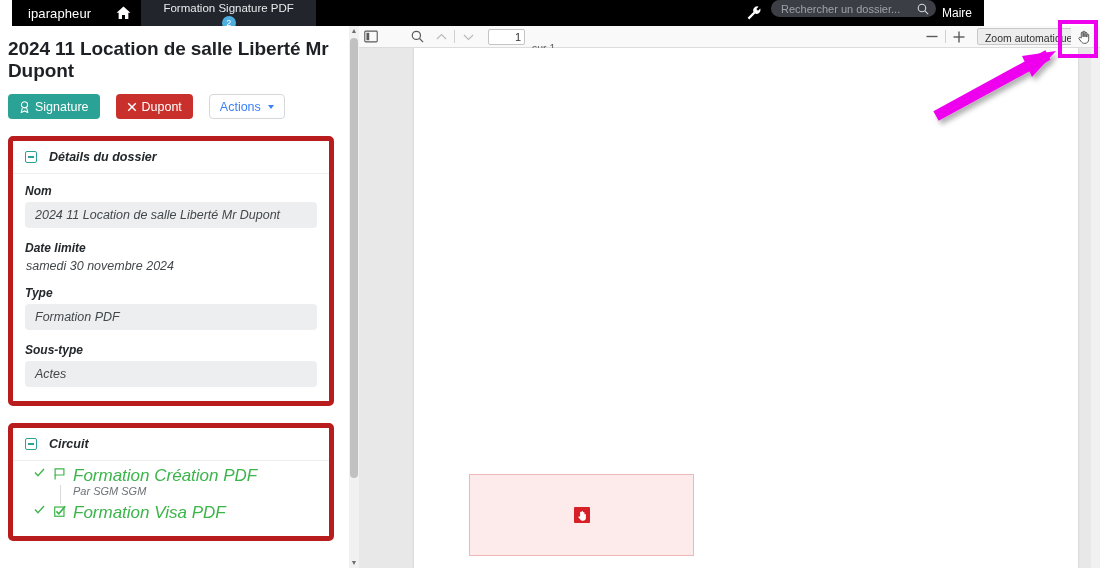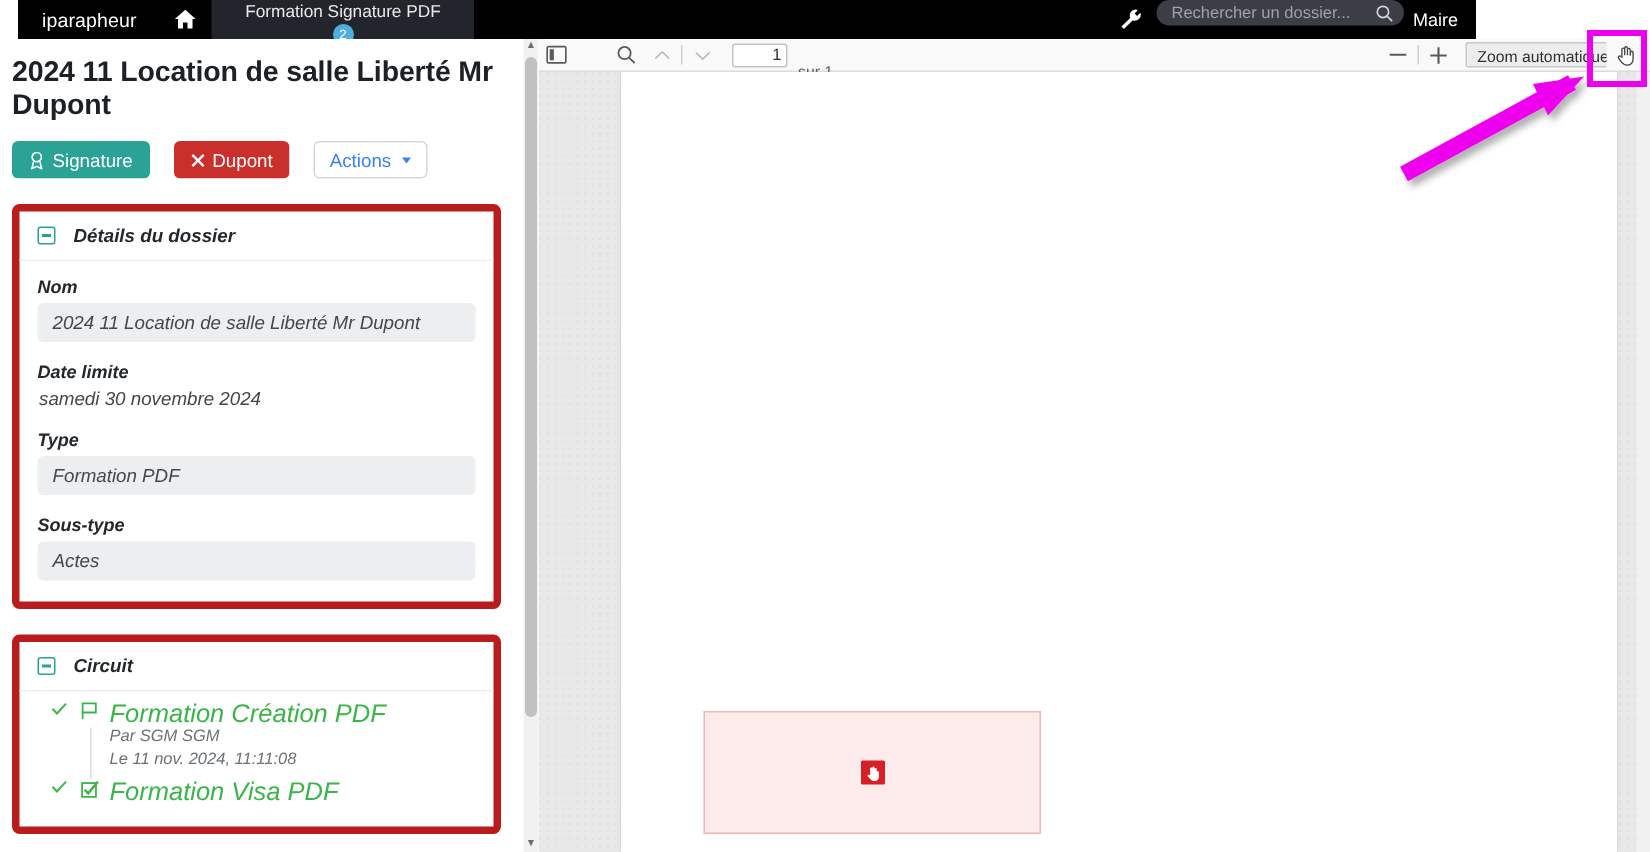--- a/index.html
+++ b/index.html
@@ -440,21 +440,20 @@
           <span class="m">
             <svg width="11" height="12" viewBox="0 0 12 13">
               <path d="M1.2 1 H10.8 V7.6 H1.2 Z" fill="none" stroke="#3bb54a" stroke-width="1.3"></path>
               <line x1="1.2" y1="7.6" x2="1.2" y2="12.4" stroke="#3bb54a" stroke-width="1.3"></line>
             </svg>
           </span>
         </div>
         <div class="circ-content">
           <div class="circ-title">Formation Création PDF</div>
           <div class="circ-sub">Par SGM SGM</div>
-          <div class="circ-sub">Le 11 nov. 2024, 11:11:08</div>
         </div>
       </div>
 
       <div class="circ-step">
 
         <div class="circ-marks">
           <span class="m">
             <svg width="11" height="9" viewBox="0 0 12 10">
                 <path d="M1 5 L4.3 8.5 L11 1.2" fill="none" stroke="#3bb54a" stroke-width="1.5"></path>
               </svg>

